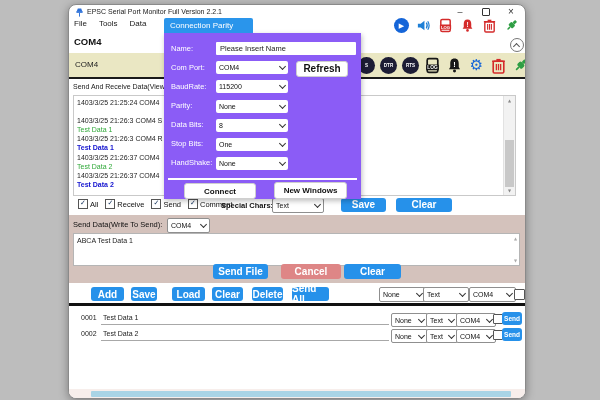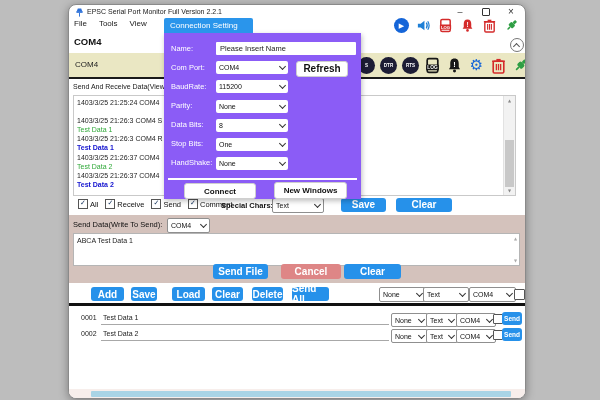--- a/index.html
+++ b/index.html
@@ -108,21 +108,21 @@
     <span class="winctl min">–</span>
     <span class="winctl max">
         <span class="maxbox"></span>
       </span>
     <span class="winctl close">×</span>
   </div>
 
   <div class="menubar">
     <span class="menu-item">File</span>
     <span class="menu-item">Tools</span>
-    <span class="menu-item">View</span>
+    <span class="menu-item">Data</span>
   </div>
 
   <div class="tb-icons">
     <span class="icon15 play">▶</span>
     <svg class="icon15" viewBox="0 0 16 16">
       <path d="M2 6 H5 L9 3 V13 L5 10 H2 Z" fill="#1E7FD6"></path>
       <path d="M11 5 Q13 8 11 11" stroke="#1E7FD6" fill="none" stroke-width="1.3"></path>
       <path d="M12.5 3.5 Q15.5 8 12.5 12.5" stroke="#1E7FD6" fill="none" stroke-width="1.3"></path>
       </svg>
     <svg class="icon15" viewBox="0 0 16 16">
@@ -313,21 +313,21 @@
         <i class="chevdn"></i>
       </div>
     <span class="checkbox" style="left:424px;top:3px;width:8px;height:8px;"></span>
     <div class="btn sendbtn" style="left:433px;top:1px;width:20px;height:13px;">Send</div>
   </div>
 
   <div class="bottomstrip">
     <div class="hthumb"></div>
   </div>
 
-  <div class="dlg-tab">Connection Setting</div>
+  <div class="dlg-tab">Connection Parity</div>
   <div class="dlg">
     <span class="dlg-label" style="top:11px;">Name:</span>
     <div class="dlg-input">Please Insert Name</div>
     <span class="dlg-label" style="top:30px;">Com Port:</span>
     <div class="combo" style="top:28px;">
       <span>COM4</span>
         <i class="chevdn"></i>
       </div>
     <div class="btn white" style="left:132px;top:27.5px;width:50px;height:14px;">Refresh</div>
     <span class="dlg-label" style="top:49px;">BaudRate:</span>

